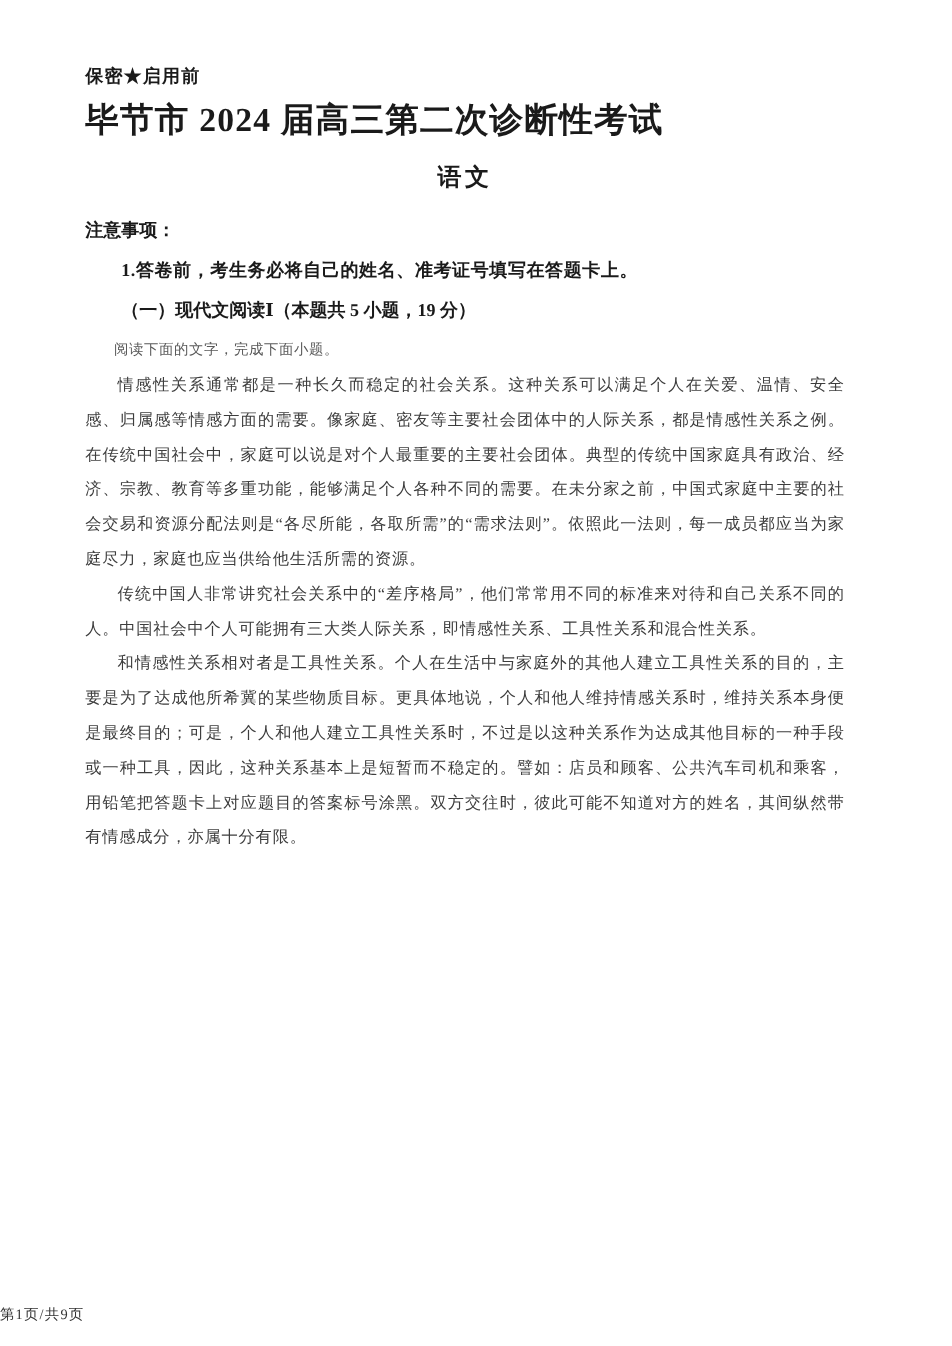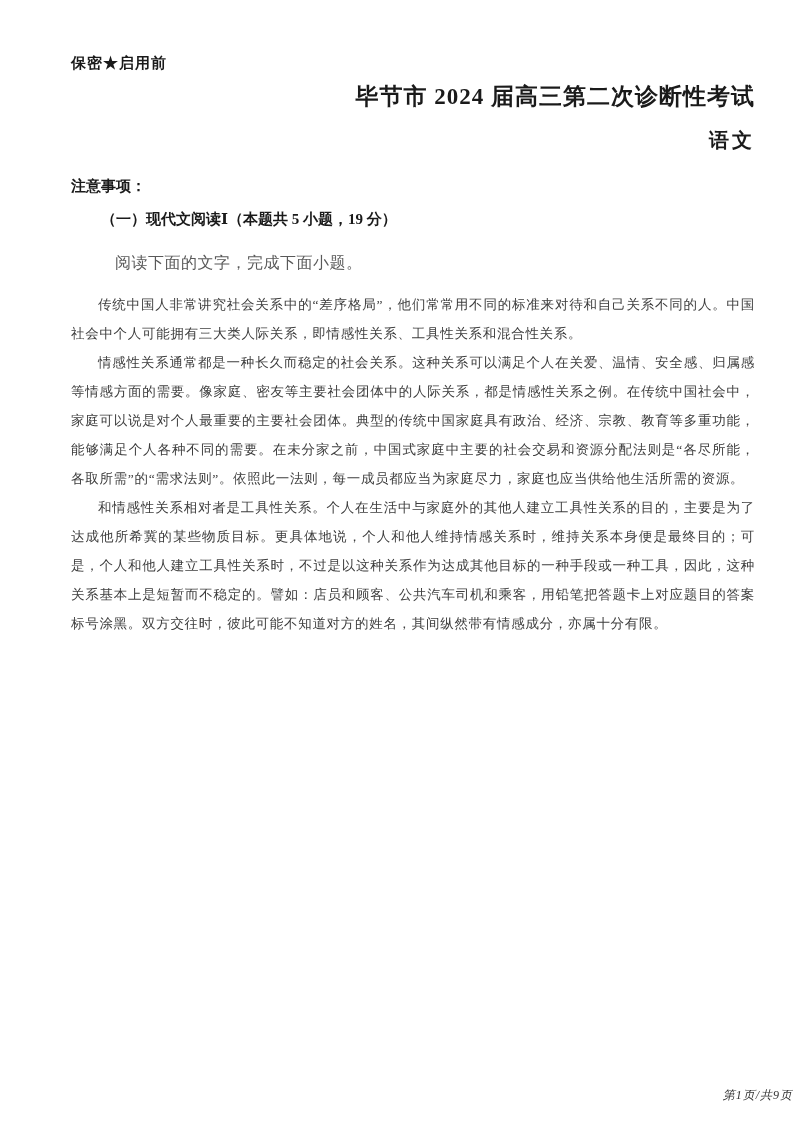--- a/index.html
+++ b/index.html
@@ -6,42 +6,42 @@
     margin: 0;
     padding: 0;
     background: #ffffff;
   }
   .sheet {
     position: relative;
     width: 793px;
     height: 1122px;
     background: #ffffff;
     box-sizing: border-box;
-    padding: 50px 38px 0 71px;
+    padding: 50px 89px 0 71px;
     overflow: hidden;
     font-family: "Liberation Serif", "DejaVu Serif", serif;
     color: #1a1a1a;
   }
   .classified {
     font-size: 15px;
     font-weight: bold;
     letter-spacing: 1px;
     margin: 4px 0 8px 0;
   }
   .title {
-    font-size: 23px;
+    font-size: 28px;
     font-weight: bold;
-    text-align: right;
+    text-align: left;
     letter-spacing: 1px;
     margin: 8px 0 0 0;
   }
   .subject {
     font-size: 20px;
     font-weight: bold;
-    text-align: right;
+    text-align: center;
     letter-spacing: 3px;
     margin: 15px 0 16px 0;
   }
   .notice-heading {
     font-size: 15px;
     font-weight: bold;
     line-height: 33px;
     margin: 0;
   }
   .notice-item {
@@ -60,24 +60,24 @@
     margin: 0;
   }
   .subsection-heading {
     font-size: 15px;
     font-weight: bold;
     line-height: 33px;
     margin: 0;
     text-indent: 2em;
   }
   .prompt {
-    font-size: 16px;
+    font-size: 12px;
     color: #595959;
     line-height: 30px;
-    margin: 12px;
+    margin: 0;
     text-indent: 2em;
     letter-spacing: 0.5px;
   }
   .material-label {
     font-size: 13.5px;
     color: #333333;
     line-height: 29px;
     margin: 0;
     text-indent: 2em;
     letter-spacing: 0.5px;
@@ -89,51 +89,51 @@
     margin: 0;
     text-indent: 2em;
     text-align: justify;
     letter-spacing: 0.7px;
   }
   .footer {
     position: absolute;
     left: 0;
     bottom: 18px;
     width: 100%;
-    text-align: right;
+    text-align: left;
     font-size: 12px;
     color: #333333;
     letter-spacing: 1px;
-    font-style: italic;
   }
 </style>
 </head>
 <body>
 
 <div class="sheet">
 
   <div class="classified">保密★启用前</div>
 
   <h1 class="title">毕节市 2024 届高三第二次诊断性考试</h1>
 
   <h2 class="subject">语文</h2>
 
   <div class="notice-heading">注意事项：</div>
 
+  <p class="notice-item">1.答卷前，考生务必将自己的姓名、准考证号填写在答题卡上。</p>
 
 
 
 
   <div class="subsection-heading">（一）现代文阅读Ⅰ（本题共 5 小题，19 分）</div>
 
   <p class="prompt">阅读下面的文字，完成下面小题。</p>
 
 
+  <p class="body-para">情感性关系通常都是一种长久而稳定的社会关系。这种关系可以满足个人在关爱、温情、安全感、归属感等情感方面的需要。像家庭、密友等主要社会团体中的人际关系，都是情感性关系之例。在传统中国社会中，家庭可以说是对个人最重要的主要社会团体。典型的传统中国家庭具有政治、经济、宗教、教育等多重功能，能够满足个人各种不同的需要。在未分家之前，中国式家庭中主要的社会交易和资源分配法则是“各尽所能，各取所需”的“需求法则”。依照此一法则，每一成员都应当为家庭尽力，家庭也应当供给他生活所需的资源。</p>
+
   <p class="body-para">传统中国人非常讲究社会关系中的“差序格局”，他们常常用不同的标准来对待和自己关系不同的人。中国社会中个人可能拥有三大类人际关系，即情感性关系、工具性关系和混合性关系。</p>
-
-  <p class="body-para">情感性关系通常都是一种长久而稳定的社会关系。这种关系可以满足个人在关爱、温情、安全感、归属感等情感方面的需要。像家庭、密友等主要社会团体中的人际关系，都是情感性关系之例。在传统中国社会中，家庭可以说是对个人最重要的主要社会团体。典型的传统中国家庭具有政治、经济、宗教、教育等多重功能，能够满足个人各种不同的需要。在未分家之前，中国式家庭中主要的社会交易和资源分配法则是“各尽所能，各取所需”的“需求法则”。依照此一法则，每一成员都应当为家庭尽力，家庭也应当供给他生活所需的资源。</p>
 
   <p class="body-para">和情感性关系相对者是工具性关系。个人在生活中与家庭外的其他人建立工具性关系的目的，主要是为了达成他所希冀的某些物质目标。更具体地说，个人和他人维持情感关系时，维持关系本身便是最终目的；可是，个人和他人建立工具性关系时，不过是以这种关系作为达成其他目标的一种手段或一种工具，因此，这种关系基本上是短暂而不稳定的。譬如：店员和顾客、公共汽车司机和乘客，用铅笔把答题卡上对应题目的答案标号涂黑。双方交往时，彼此可能不知道对方的姓名，其间纵然带有情感成分，亦属十分有限。</p>
 
 
   <div class="footer">第1页/共9页</div>
 
 </div>
 
 </body></html>

